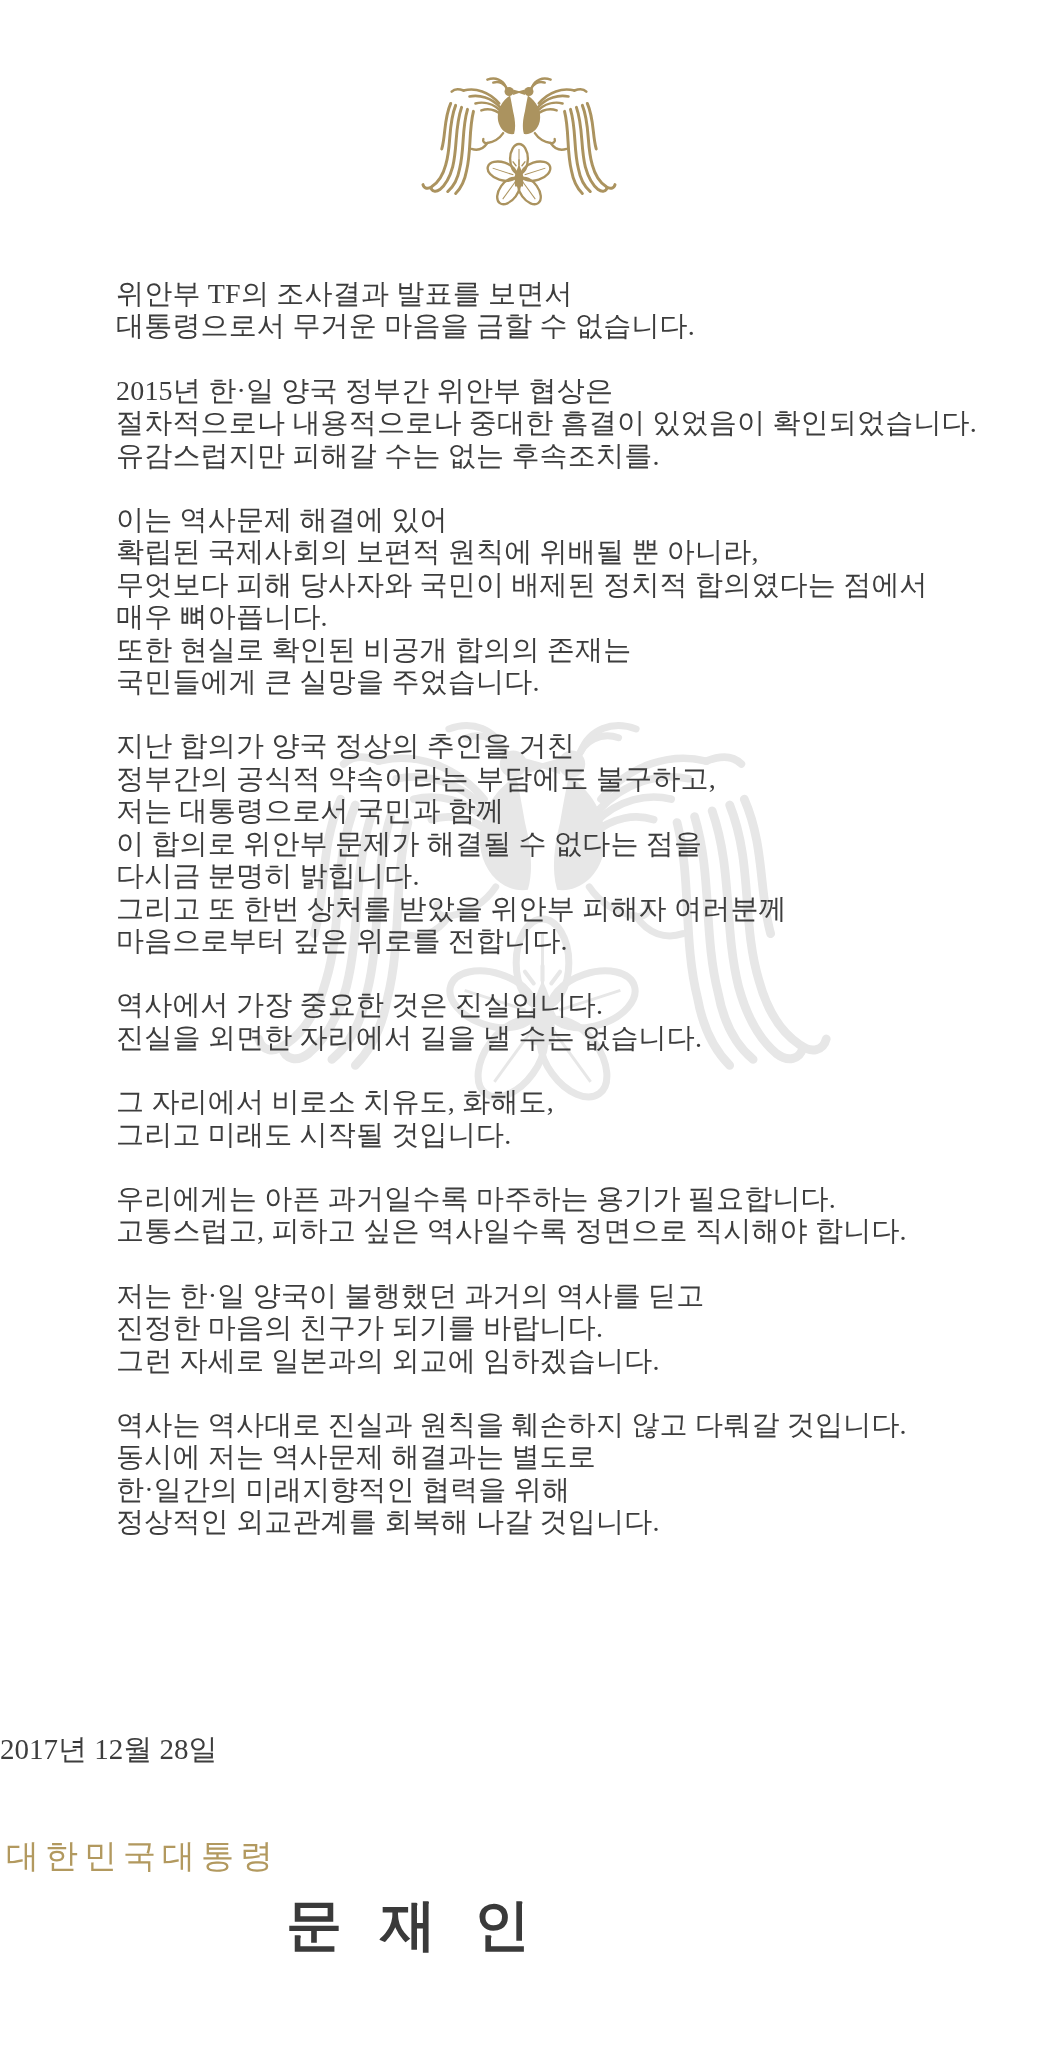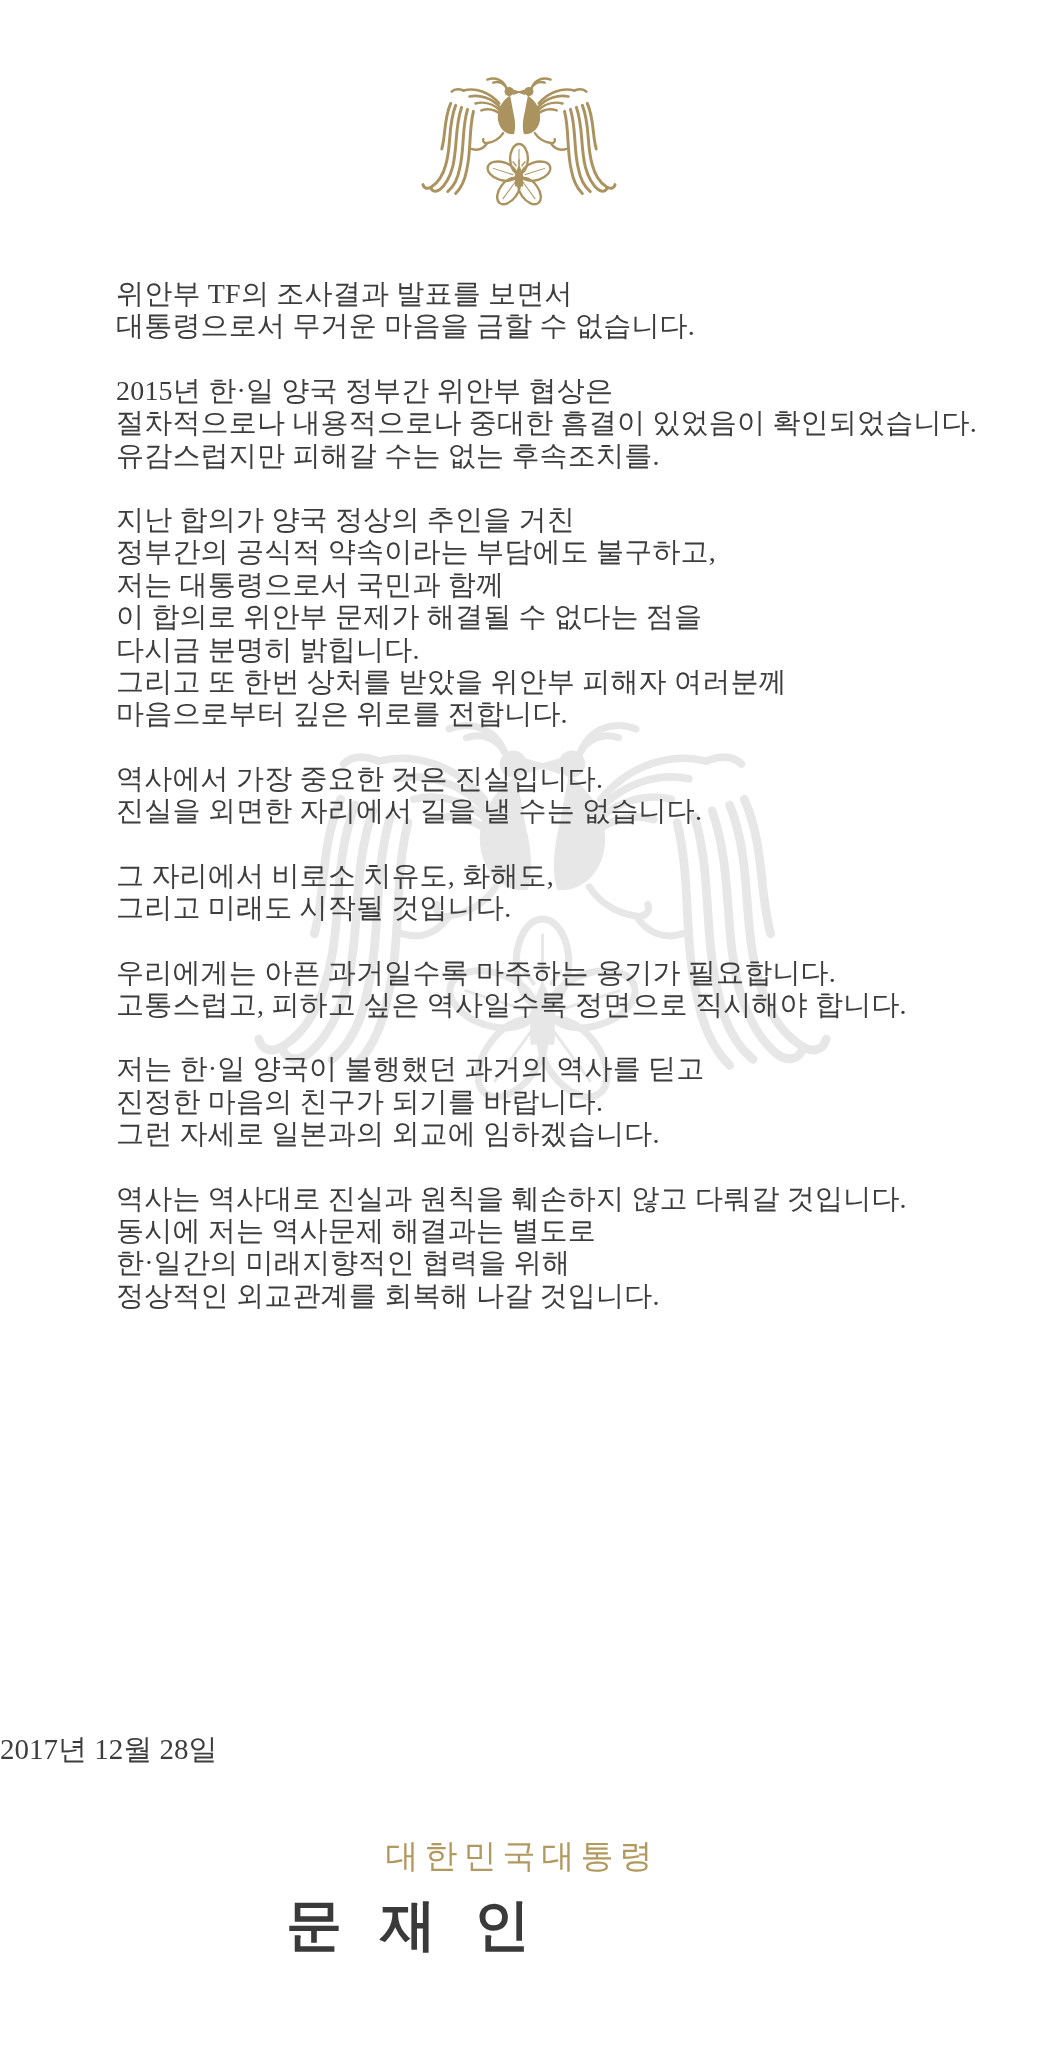--- a/index.html
+++ b/index.html
@@ -44,21 +44,20 @@
     left:0;top:1730px;
     width:1038px;
     font-size:29px;
     color:#3d3d3d;
     z-index:1;
   }
   .president-title{
     position:absolute;
     left:0;top:1834px;
     width:1038px;
-    text-align:center;
     font-size:33px;
     letter-spacing:6px;
     padding-left:6px;
     box-sizing:border-box;
     color:#b2995f;
     z-index:1;
   }
   .president-name{
     position:absolute;
     left:0;top:1888px;
@@ -158,20 +157,26 @@
         <use href="#presidential-seal"></use>
       </svg>
   </div>
 
   <div class="body-text">
     <p class="para">위안부 TF의 조사결과 발표를 보면서
 대통령으로서 무거운 마음을 금할 수 없습니다.</p>
     <p class="para">2015년 한·일 양국 정부간 위안부 협상은
 절차적으로나 내용적으로나 중대한 흠결이 있었음이 확인되었습니다.
 유감스럽지만 피해갈 수는 없는 후속조치를.</p>
+    <p class="para">이는 역사문제 해결에 있어
+확립된 국제사회의 보편적 원칙에 위배될 뿐 아니라,
+무엇보다 피해 당사자와 국민이 배제된 정치적 합의였다는 점에서
+매우 뼈아픕니다.
+또한 현실로 확인된 비공개 합의의 존재는
+국민들에게 큰 실망을 주었습니다.</p>
     <p class="para">지난 합의가 양국 정상의 추인을 거친
 정부간의 공식적 약속이라는 부담에도 불구하고,
 저는 대통령으로서 국민과 함께
 이 합의로 위안부 문제가 해결될 수 없다는 점을
 다시금 분명히 밝힙니다.
 그리고 또 한번 상처를 받았을 위안부 피해자 여러분께
 마음으로부터 깊은 위로를 전합니다.</p>
     <p class="para">역사에서 가장 중요한 것은 진실입니다.
 진실을 외면한 자리에서 길을 낼 수는 없습니다.</p>
     <p class="para">그 자리에서 비로소 치유도, 화해도,

